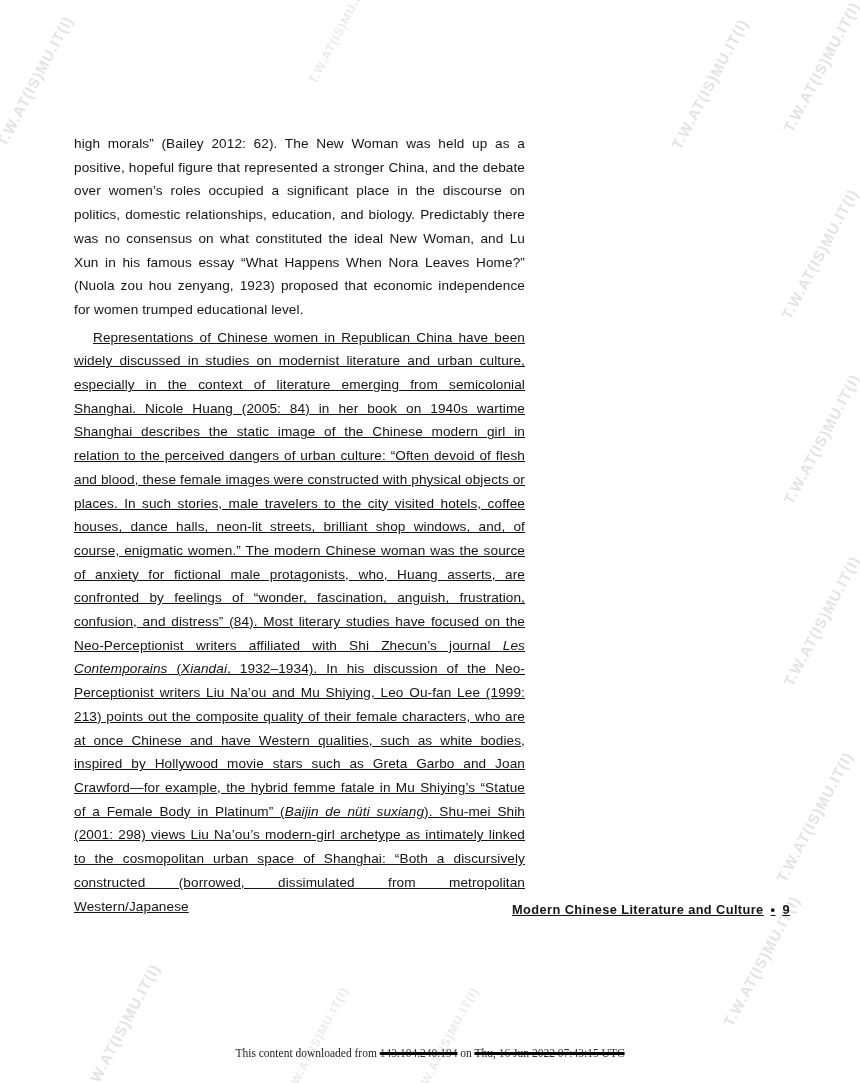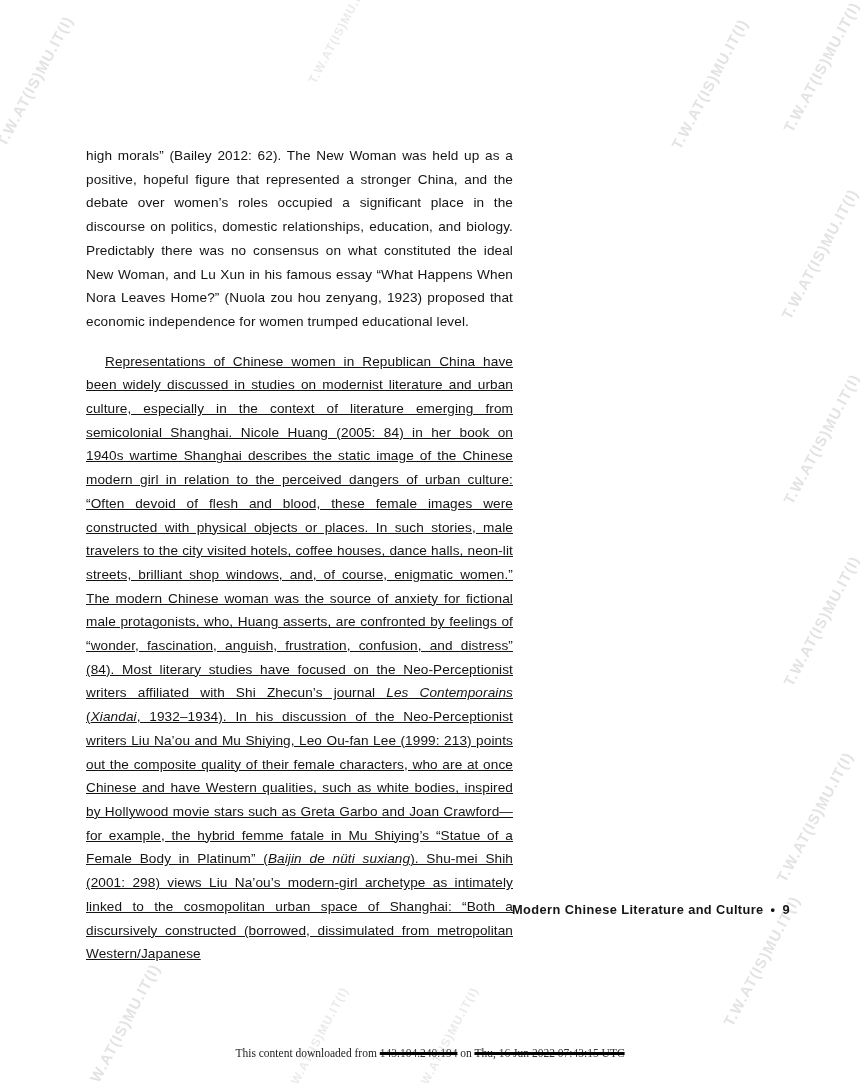--- a/index.html
+++ b/index.html
@@ -15,33 +15,33 @@
   .text-block {
     position: absolute;
     left: 70px;
     top: 128px;
     width: 459px;
     font-size: 13.6px;
     line-height: 23.7px;
     text-align: justify;
     letter-spacing: 0.1px;
   }
-  .para { margin: 16px; }
+  .para { margin: 4px; }
   .indent { text-indent: 19px; text-decoration: underline; }
   .it { font-style: italic; }
   .running-footer {
     position: absolute;
     right: 70px;
     top: 902px;
     font-size: 12.8px;
     font-weight: bold;
     letter-spacing: 0.4px;
     white-space: nowrap;
   }
-  .running-footer span { margin-left: 3px; }
+  .running-footer span { margin-left: 3px; text-decoration: underline; }
   .running-footer span:first-child { margin-left: 0; }
   .notice {
     position: absolute;
     left: 0;
     right: 0;
     text-align: center;
     font-family: "Liberation Serif", serif;
     font-size: 11.5px;
     color: #1c1c1c;
     white-space: nowrap;

